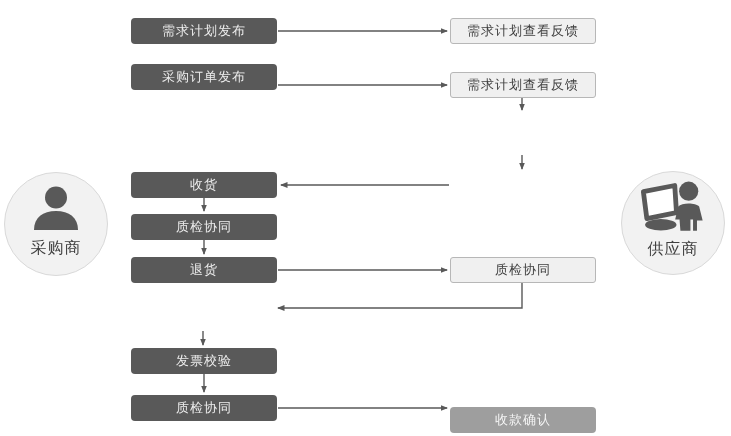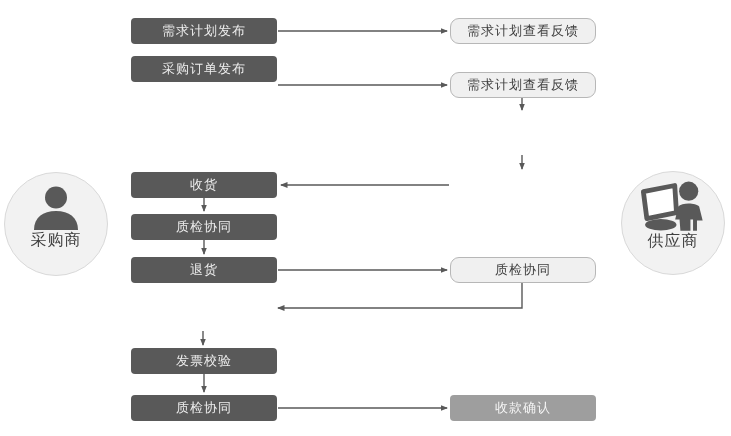--- a/index.html
+++ b/index.html
@@ -9,43 +9,43 @@
   }
   .edges{position:absolute;left:0;top:0;pointer-events:none;}
   .node{
     position:absolute;display:flex;align-items:center;justify-content:center;
     font-size:13px;letter-spacing:1px;box-sizing:border-box;white-space:nowrap;
   }
   .rect{width:146px;height:26px;border-radius:4px;}
   .dark{background:var(--dark-node,#595959);color:var(--dark-node-text,#ededed);text-align:right;}
   .light{
     background:var(--light-node,#f0f0f0);color:var(--light-node-text,#404040);
-    border:1px solid var(--light-node-border,#b7b7b7);border-radius:9px;
+    border:1px solid var(--light-node-border,#b7b7b7);border-radius:3px;
   }
-  .mid{background:var(--mid-node,#9e9e9e);color:var(--mid-node-text,#f5f5f5);}
+  .mid{background:var(--mid-node,#9e9e9e);color:var(--mid-node-text,#f5f5f5);margin-top:12px;}
   .diamond{position:absolute;}
   .diamond svg{position:absolute;left:0;top:0;width:100%;height:100%;}
   .diamond .dlabel{
     position:absolute;left:0;top:0;width:100%;height:100%;
     display:flex;align-items:center;justify-content:center;
     font-size:13px;letter-spacing:1px;white-space:nowrap;
   }
   .diamond.dark{background:none;}
   .diamond.dark .dlabel{color:var(--dark-node-text,#ededed);}
   .diamond.light{background:none;border:none;}
   .diamond.light .dlabel{color:var(--light-node-text,#404040);}
   .actor{
     position:absolute;width:104px;height:104px;border-radius:50%;
     background:var(--actor-circle-fill,#f2f2f2);
     border:1px solid var(--actor-circle-border,#d9d9d9);
     box-sizing:border-box;display:flex;flex-direction:column;
     align-items:center;justify-content:flex-start;
   }
   .actor-label{
-    font-size:16px;color:#3f3f3f;letter-spacing:1px;margin-top:0;white-space:nowrap;
+    font-size:16px;color:#3f3f3f;letter-spacing:1px;margin-top:8px;white-space:nowrap;
   }
   .actor-icon{flex:none;}
 </style>
 </head>
 <body>
 
 <div class="stage">
 
   <svg class="edges" width="731" height="436" viewBox="0 0 731 436">
     <defs>
@@ -64,21 +64,21 @@
       <line x1="278" y1="270" x2="447" y2="270" marker-end="url(#arw)"></line>
       <polyline points="522,283 522,308 278,308" marker-end="url(#arw)"></polyline>
       <line x1="203" y1="331" x2="203" y2="345" marker-end="url(#arw)"></line>
       <line x1="204" y1="374" x2="204" y2="392" marker-end="url(#arw)"></line>
       <line x1="278" y1="408" x2="447" y2="408" marker-end="url(#arw)"></line>
     </g>
   </svg>
 
   <div class="node rect dark" style="left:131px;top:18px">需求计划发布</div>
 
-  <div class="node rect dark" style="left:131px;top:56px">采购订单发布</div>
+  <div class="node rect dark" style="left:131px;top:64px">采购订单发布</div>
 
   <div class="node rect dark" style="left:131px;top:172px">收货</div>
 
   <div class="node rect dark" style="left:131px;top:214px">质检协同</div>
 
   <div class="node rect dark" style="left:131px;top:257px">退货</div>
 
 
   <div class="node rect dark" style="left:131px;top:348px">发票校验</div>
 

